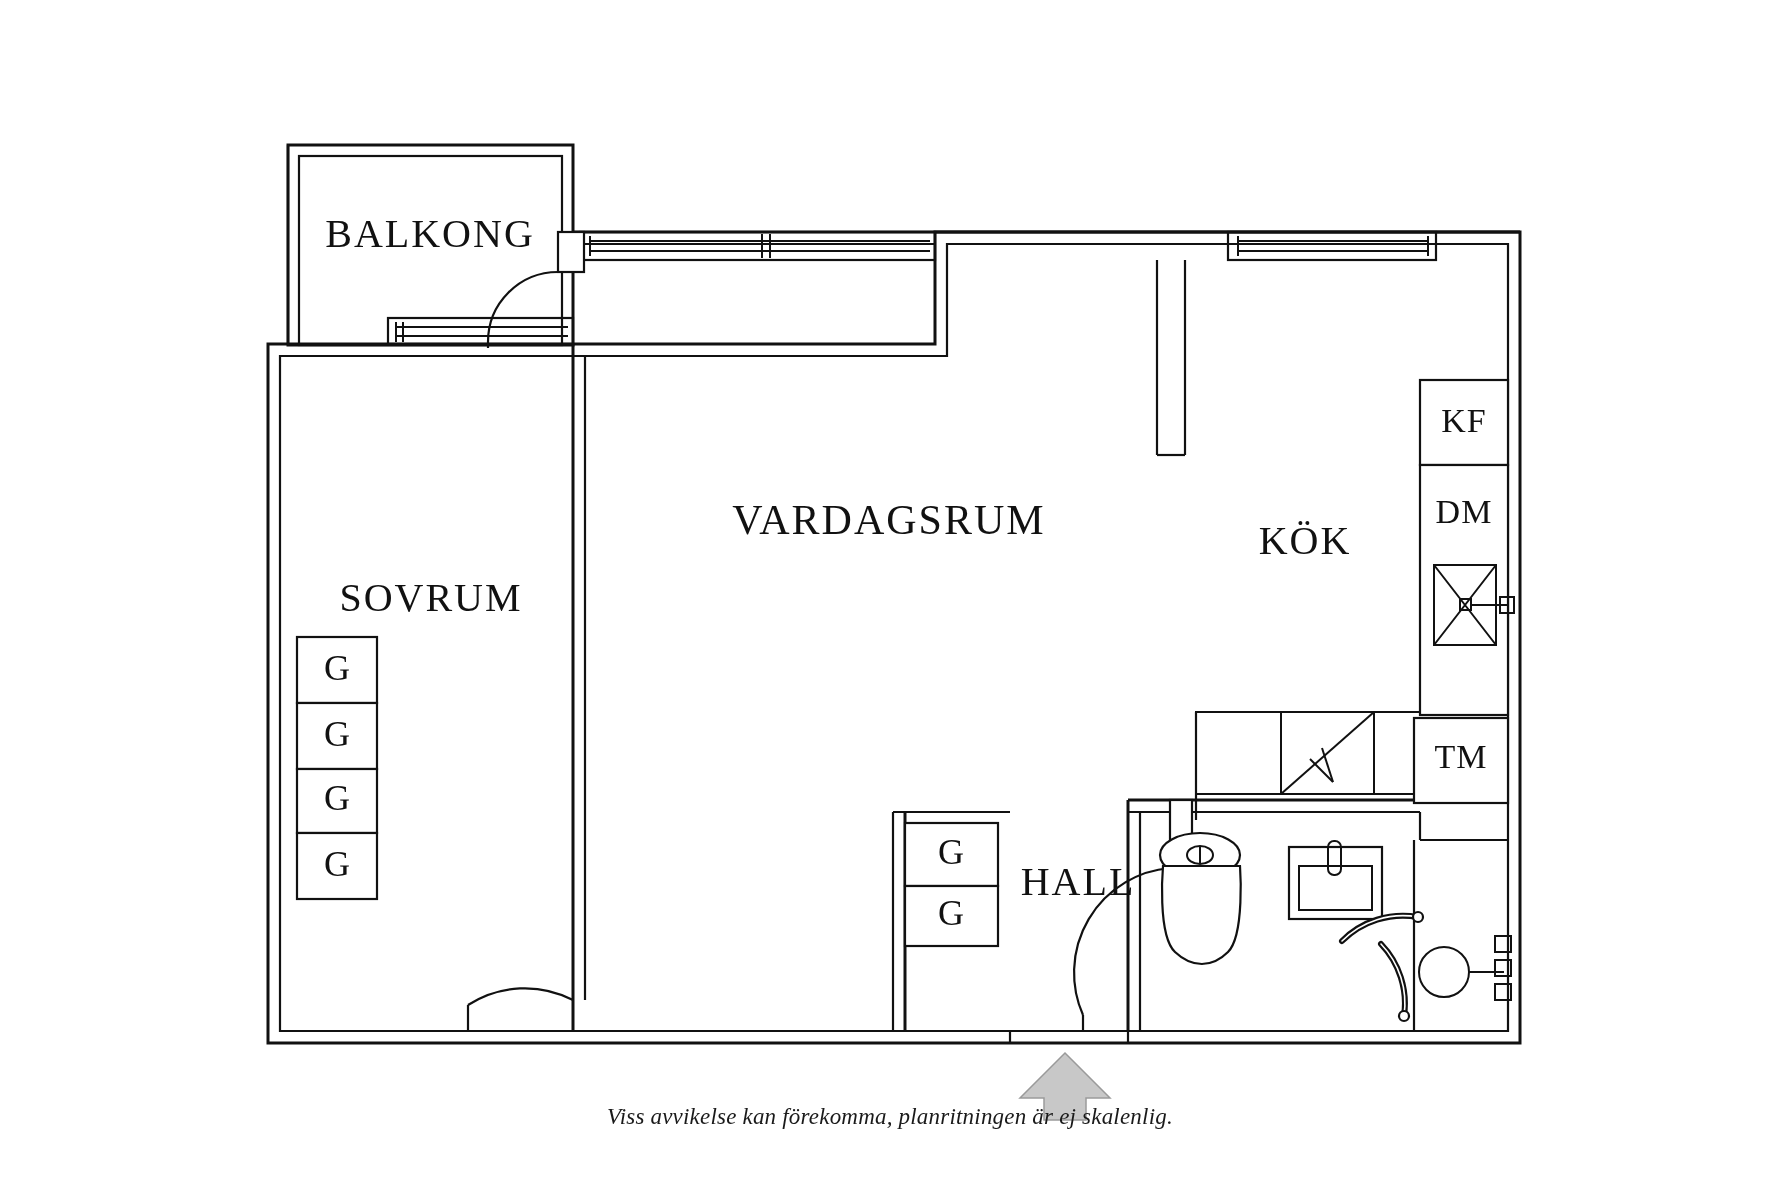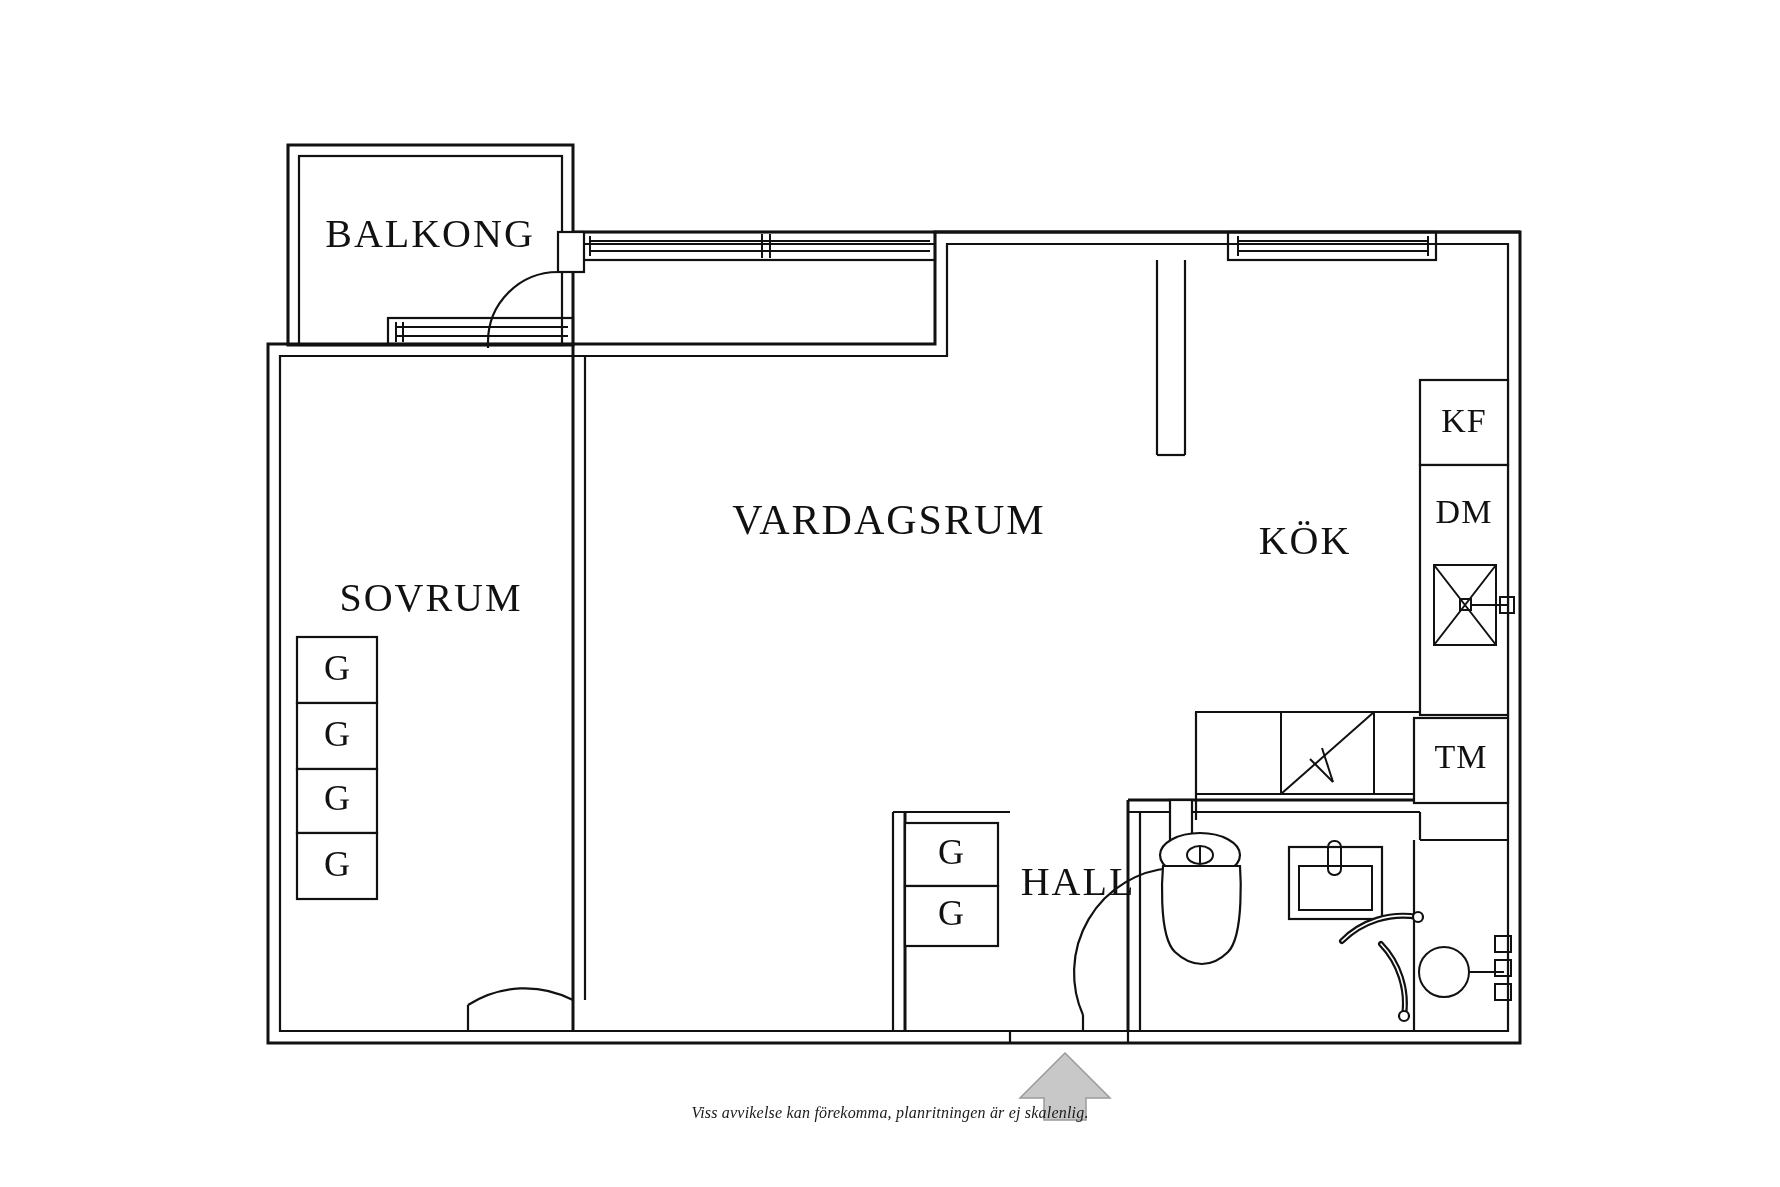--- a/index.html
+++ b/index.html
@@ -37,21 +37,21 @@
   }
   .glabel{
     font-family:"Liberation Serif","DejaVu Serif",serif;
     font-size:36px;fill:#111111;
     text-anchor:middle;dominant-baseline:middle;
   }
   #caption{
     position:absolute;left:0;top:1104px;width:1780px;
     text-align:center;
     font-family:"Liberation Serif","DejaVu Serif",serif;
-    font-style:italic;font-size:16px;color:#1a1a1a;
+    font-style:italic;font-size:23px;color:#1a1a1a;
     letter-spacing:0.2px;
   }
 </style>
 </head>
 <body>
 
 <div id="plan-root">
 
   <svg id="floorplan" viewBox="0 0 1780 1187" xmlns="http://www.w3.org/2000/svg">
 

